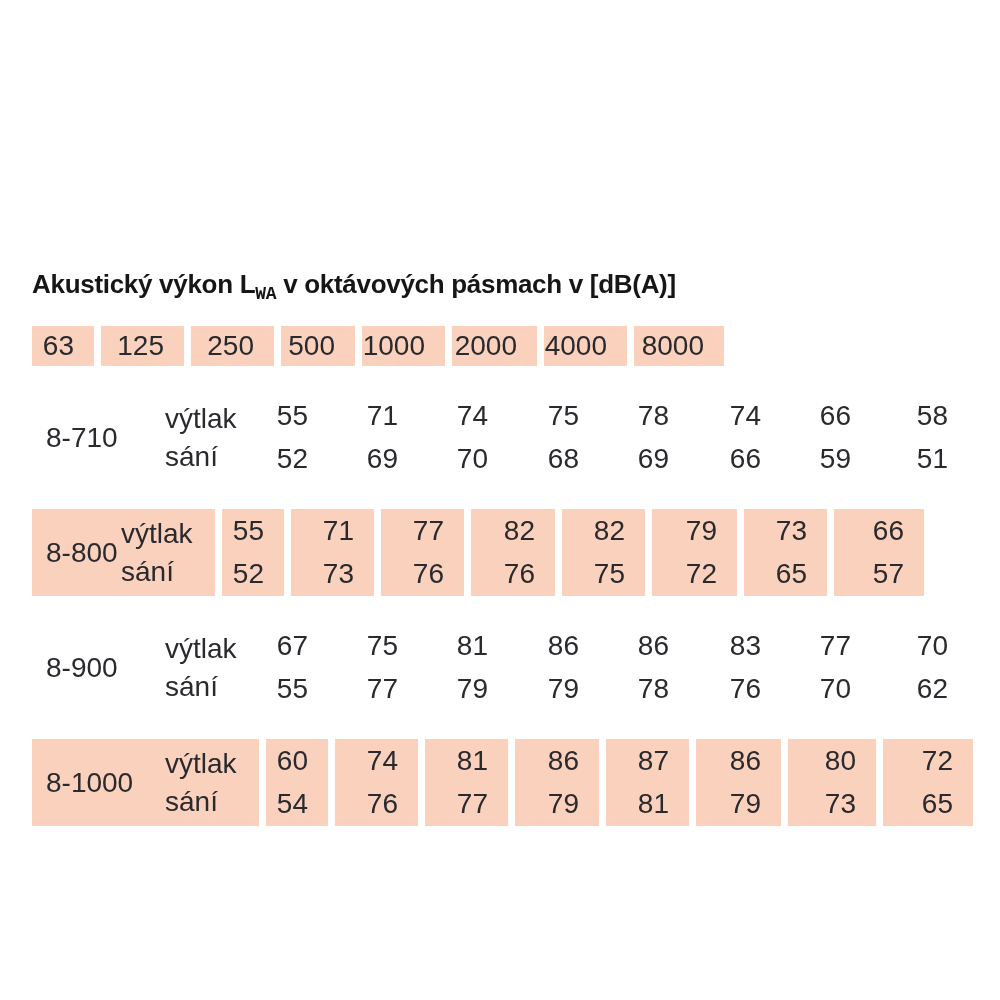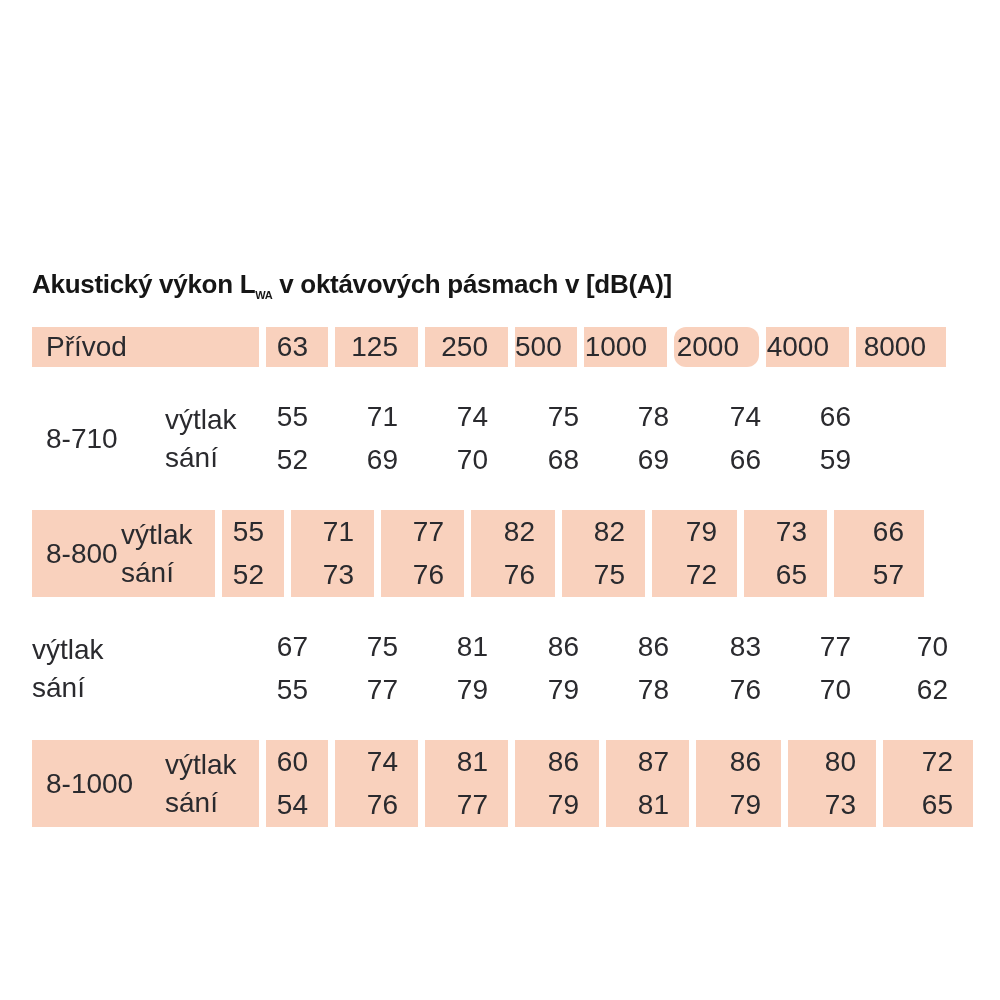--- a/index.html
+++ b/index.html
@@ -13,21 +13,21 @@
     font-family:"Liberation Sans", sans-serif;
     color:var(--txt);
     overflow:hidden;
   }
   *{box-sizing:border-box;}
   .page{position:absolute;left:32px;top:269px;width:936px;}
   .title{
     font-size:26px;line-height:30px;font-weight:bold;color:var(--title);
     margin:0 0 17px 0;white-space:nowrap;letter-spacing:-0.3px;
   }
-  .title sub{font-size:11px;font-weight:bold;}
+  .title sub{font-size:18px;font-weight:bold;font-family:Liberation Mono, monospace;}
   .row{display:flex;gap:7px;margin-bottom:5px;}
   .cell{flex:0 0 auto;}
   
   .row.header .cell{background:var(--peach);height:40px;line-height:40px;}
   .header-label{padding-left:14px;font-size:28px;}
   .num{text-align:right;padding-right:20px;font-size:28px;}
   
   .row.group{height:87px;margin-top:28px;}
   .row.group .cell{height:87px;}
   .row.group.shaded .cell{background:var(--peach);}
@@ -38,27 +38,26 @@
   .sublabels{width:94px;font-size:28px;}
   .sublabels div{height:38px;line-height:38px;}
 </style>
 </head>
 <body>
 
 <div class="page">
   <h1 class="title"><span>Akustický výkon L</span><sub>WA</sub><span> v oktávových pásmach v [dB(A)]</span></h1>
   <div id="table-root">
       <div class="row header">
-        <div class="cell header-label" style="width: 227px;">Přívod</div>
         <div class="cell num" style="width: 62px;">63</div>
         <div class="cell num" style="width: 83px;">125</div>
         <div class="cell num" style="width: 83px;">250</div>
-        <div class="cell num" style="width: 62px;">500</div>
+        <div class="cell num" style="width: 74px;">500</div>
         <div class="cell num" style="width: 83px;">1000</div>
-        <div class="cell num" style="width: 85px; border-radius: 12px;">2000</div>
+        <div class="cell num" style="width: 85px;">2000</div>
         <div class="cell num" style="width: 83px;">4000</div>
         <div class="cell num" style="width: 90px;">8000</div>
       </div>
       <div class="row group">
         <div class="cell group-label" style="width: 227px;">
           <span class="model">8-710</span>
           <div class="sublabels">
             <div>výtlak</div>
             <div>sání</div>
           </div>
@@ -84,20 +83,24 @@
           <div>69</div>
         </div>
         <div class="cell num twoline" style="width: 85px;">
           <div>74</div>
           <div>66</div>
         </div>
         <div class="cell num twoline" style="width: 83px;">
           <div>66</div>
           <div>59</div>
         </div>
+        <div class="cell num twoline" style="width: 90px;">
+          <div>58</div>
+          <div>51</div>
+        </div>
       </div>
       <div class="row group shaded">
         <div class="cell group-label" style="width: 183px;">
           <span class="model">8-800</span>
           <div class="sublabels">
             <div>výtlak</div>
             <div>sání</div>
           </div>
         </div>
         <div class="cell num twoline" style="width: 62px;">
@@ -128,20 +131,21 @@
           <div>73</div>
           <div>65</div>
         </div>
         <div class="cell num twoline" style="width: 90px;">
           <div>66</div>
           <div>57</div>
         </div>
       </div>
       <div class="row group">
         <div class="cell group-label" style="width: 227px;">
+          <span class="model">8-900</span>
           <div class="sublabels">
             <div>výtlak</div>
             <div>sání</div>
           </div>
         </div>
         <div class="cell num twoline" style="width: 62px;">
           <div>67</div>
           <div>55</div>
         </div>
         <div class="cell num twoline" style="width: 83px;">

